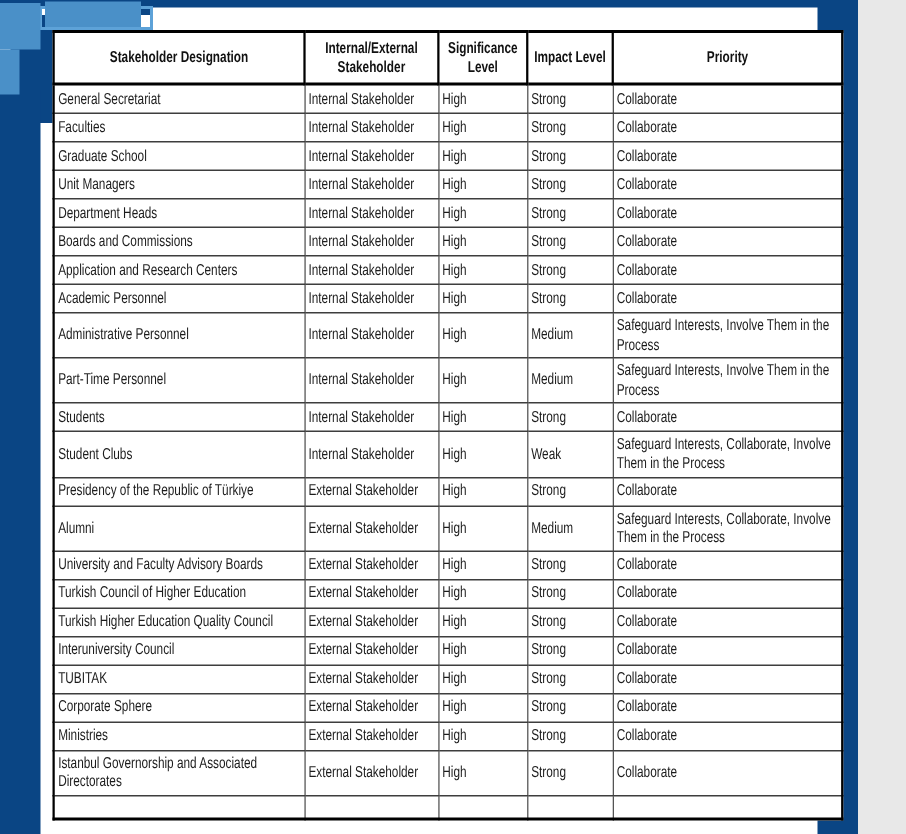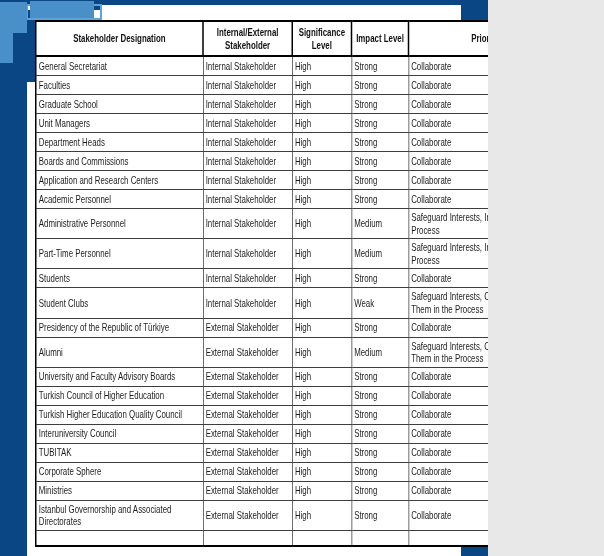--- a/index.html
+++ b/index.html
@@ -1,17 +1,17 @@
 <!DOCTYPE html>
 <html><head>
 <meta charset="utf-8">
 <style>
   html,body{margin:0;padding:0;}
   body{font-family:"Liberation Sans",sans-serif;background:#e8e8e8;}
-  .page{position:relative;width:488px;height:556px;background:#ffffff;overflow:hidden;}
+  .page{position:relative;width:572px;height:556px;background:#ffffff;overflow:hidden;}
 
   
   .deco{position:absolute;}
   .deco-top-bar{left:0;top:0;width:604px;height:5px;background:#0a4584;z-index:1;}
   .deco-right-bar{right:0;top:0;width:27px;height:556px;background:#0a4584;z-index:1;}
   .deco-left-navy-block{left:7px;top:10px;width:29px;height:72px;background:#0a4584;z-index:2;}
   .deco-left-bar{left:0;top:60px;width:27px;height:496px;background:#0a4584;z-index:2;}
   .deco-blue-square{left:0;top:2px;width:27px;height:31px;background:#4a90c8;z-index:4;}
   .deco-blue-square-small{left:0;top:33px;width:13px;height:30px;background:#4a90c8;z-index:4;}
   .deco-navy-chunk{left:86px;top:0;width:16px;height:10px;background:#0a4584;z-index:2;}

